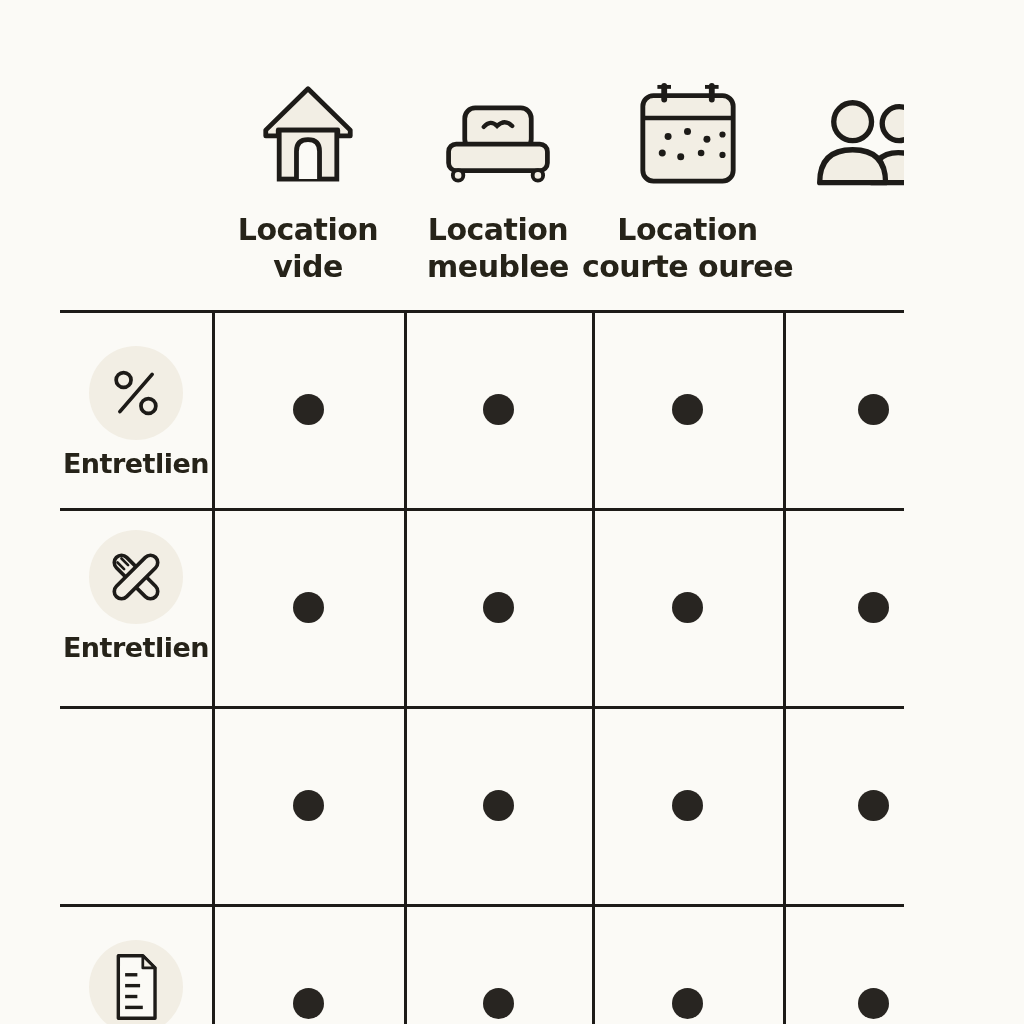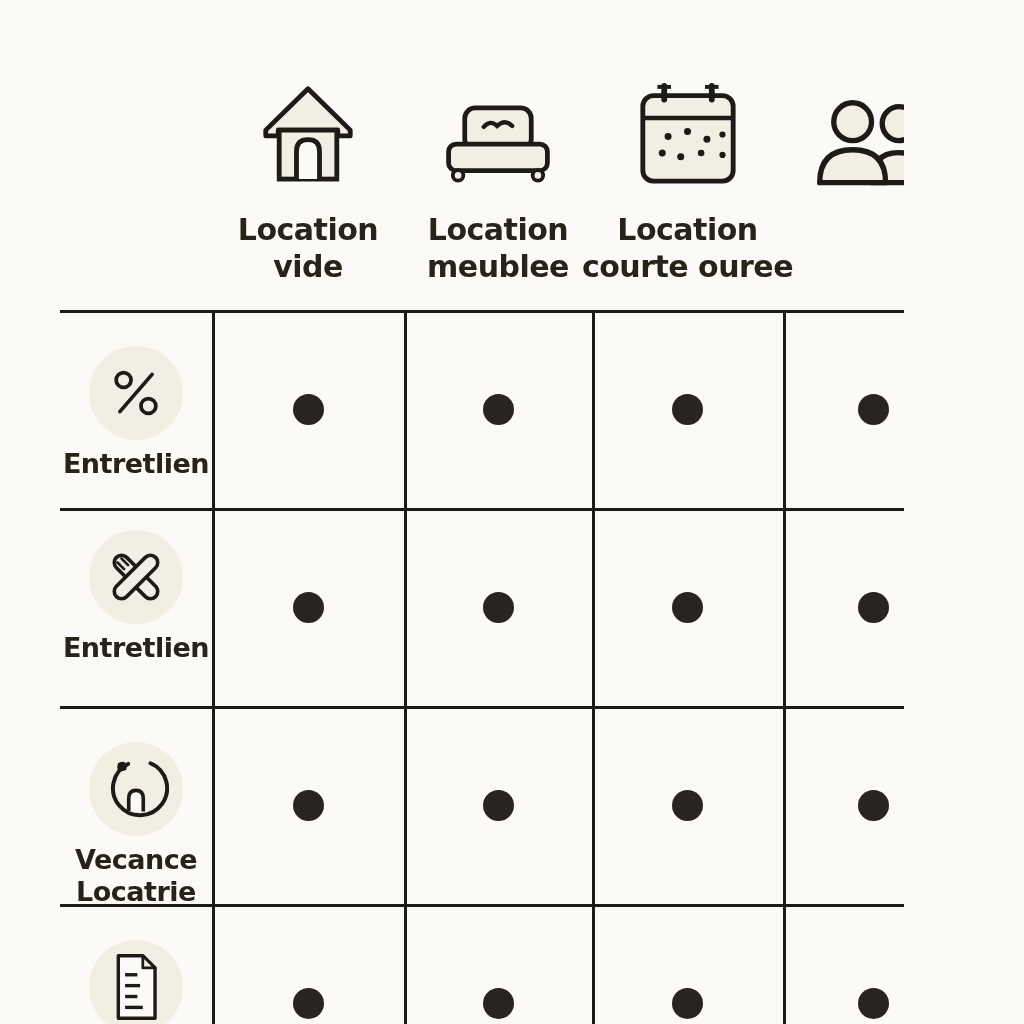--- a/index.html
+++ b/index.html
@@ -145,31 +145,20 @@
       <svg width="66" height="66" viewBox="0 0 100 100">
         <rect x="8" y="39" width="84" height="22" rx="11" transform="rotate(45 50 50)" fill="var(--beige)" stroke="var(--line)" stroke-width="5.5"></rect>
         <rect x="8" y="39" width="84" height="22" rx="11" transform="rotate(-45 50 50)" fill="var(--beige)" stroke="var(--line)" stroke-width="5.5"></rect>
         <line x1="22" y1="28" x2="32" y2="38" stroke="var(--line)" stroke-width="4" stroke-linecap="round"></line>
         <line x1="28" y1="22" x2="38" y2="32" stroke="var(--line)" stroke-width="4" stroke-linecap="round"></line>
       </svg>
     </div>
     <div class="row-label">Entretlien</div>
   </div>
 
-  <div class="row-header rh-2">
-    <div class="circle">
-      <svg width="66" height="66" viewBox="0 0 100 100">
-        <path d="M38,12 A41,41 0 1 0 72,11" fill="none" stroke="var(--line)" stroke-width="6" stroke-linecap="round"></path>
-        <path d="M24,12 q12,-6 10,8 q-14,6 -10,-8 Z" fill="var(--line)" stroke="var(--line)" stroke-width="3"></path>
-        <path d="M39,84 V64 Q39,52 50,52 Q61,52 61,64 V84" fill="var(--bg)" stroke="var(--line)" stroke-width="5.5"></path>
-      </svg>
-    </div>
-    <div class="row-label">Vecance
-Locatrie</div>
-  </div>
 
   <div class="row-header rh-3">
     <div class="circle">
       <svg width="58" height="68" viewBox="0 0 80 100">
         <path d="M14,4 H50 L68,22 V96 H14 Z" fill="var(--bg)" stroke="var(--line)" stroke-width="5" stroke-linejoin="round"></path>
         <path d="M50,4 V22 H68 Z" fill="var(--beige)" stroke="var(--line)" stroke-width="4" stroke-linejoin="round"></path>
         <line x1="24" y1="32" x2="42" y2="32" stroke="var(--line)" stroke-width="5"></line>
         <line x1="24" y1="48" x2="46" y2="48" stroke="var(--line)" stroke-width="5"></line>
         <line x1="24" y1="64" x2="42" y2="64" stroke="var(--line)" stroke-width="5"></line>
         <line x1="24" y1="80" x2="50" y2="80" stroke="var(--line)" stroke-width="5"></line>

